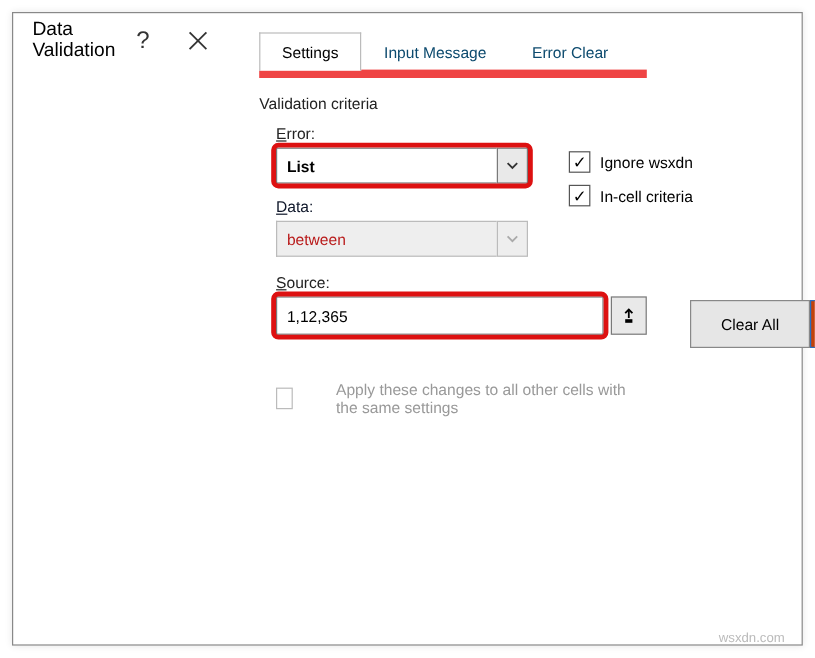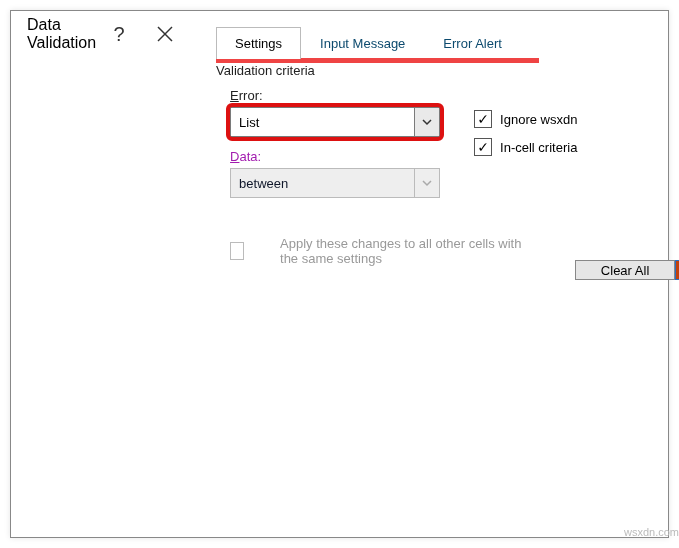--- a/index.html
+++ b/index.html
@@ -42,63 +42,65 @@
     .titlebar .help { font-size: 20px; }
     .titlebar .close svg { width: 16px; height: 16px; }
     .body {
       flex: 1;
       padding: 6px 18px 10px 18px;
       display: flex;
       flex-direction: column;
     }
     .tabs {
       display: flex;
-      border-bottom: 5px solid #ef4444;
+      border-bottom: 7px solid #ef4444;
       margin-top: 10px;
     }
     .tab {
       padding: 8px 18px;
       border: 1px solid transparent;
       border-bottom: none;
       margin-bottom: -1px;
       color: #0c4a6e;
     }
     .tab.active {
       border-color: #bbb;
       background: #fff;
       color: #000;
     }
     .group {
+      margin-top: 14px;
       flex: 1;
     }
     .group-label {
       font-size: 13px;
       margin-bottom: 6px;
       color: #222;
     }
     .row {
       display: flex;
       align-items: flex-start;
       margin-top: 10px;
     }
     .col { flex: 0 0 auto; }
     .field-label {
       display: block;
       margin-bottom: 4px;
       color: #222;
     }
-    .field-label.disabled { color: #a21caf; }
+    .field-label.disabled { color: #0f172a; }
     .combo {
       display: flex;
       align-items: stretch;
       width: 210px;
       height: 30px;
     }
     .combo.highlight {
       position: relative;
+      font-weight: bold;
     }
     .combo.highlight::before {
       content: "";
       position: absolute;
       left: -4px; top: -4px; right: -4px; bottom: -4px;
       border: 4px solid #d11;
       border-radius: 6px;
       pointer-events: none;
     }
     .combo-input {
@@ -107,21 +109,21 @@
       border-right: none;
       padding: 0 8px;
       font-size: 13px;
       background: #fff;
       color: #000;
       display: flex;
       align-items: center;
     }
     .combo-input.disabled {
       background: #eee;
-      color: #0f172a;
+      color: #b91c1c;
       border-color: #bbb;
     }
     .combo-btn {
       width: 26px;
       border: 1px solid #7a7a7a;
       background: #e9e9e9;
       display: flex;
       align-items: center;
       justify-content: center;
     }
@@ -191,39 +193,39 @@
       gap: 28px;
     }
     .apply-row .check-box { border-color: #bbb; }
     .apply-row .apply-text { color: #999; }
     .footer {
       display: flex;
       padding: 10px 18px 18px 18px;
       align-items: center;
     }
     .btn {
-      height: 20px;
+      height: 40px;
       min-width: 100px;
       border: 1px solid #888;
       background: #e6e6e6;
       display: flex;
       align-items: center;
       justify-content: center;
       font-size: 13px;
       padding: 0 16px;
     }
     .btn.primary {
       background: #c2410c;
       border-color: #2a6fc1;
     }
     .footer .spacer { flex: 1; }
     .footer .btn + .btn { margin-left: 12px; }
     .watermark {
       position: absolute;
-      right: 0;
+      right: 25px;
       top: 526px;
       font-size: 11px;
       color: #bbb;
     }
     .underline-first::first-letter { text-decoration: underline; }
   </style>
 </head>
 <body>
 
 <div class="dialog">
@@ -235,21 +237,21 @@
           <line x1="1" y1="1" x2="15" y2="15" stroke="#333" stroke-width="1.5"></line>
           <line x1="15" y1="1" x2="1" y2="15" stroke="#333" stroke-width="1.5"></line>
         </svg>
     </div>
   </div>
 
   <div class="body">
     <div class="tabs">
       <div class="tab active">Settings</div>
       <div class="tab">Input Message</div>
-      <div class="tab">Error Alert</div>
+      <div class="tab">Error Clear</div>
     </div>
 
     <div class="group">
       <div class="group-label">Validation criteria</div>
 
       <div style="padding-left:14px;">
         <div class="row">
           <div class="col">
             <span class="field-label underline-first">Error:</span>
             <div class="combo highlight">
@@ -277,20 +279,35 @@
               <div class="check-box">✓</div>
               <span>Ignore wsxdn</span>
             </div>
             <div class="check">
               <div class="check-box">✓</div>
               <span>In-cell criteria</span>
             </div>
           </div>
         </div>
 
+        <div class="source-wrap">
+          <span class="field-label underline-first">Source:</span>
+          <div class="source-row">
+            <div class="source-input-wrap">
+              <input class="source-input" type="text" value="1,12,365" style="">
+            </div>
+            <div class="ref-btn">
+              <svg viewBox="0 0 14 14">
+                <rect x="4" y="10" width="6" height="3" fill="#000"></rect>
+                <line x1="7" y1="2" x2="7" y2="9" stroke="#000" stroke-width="1.5"></line>
+                <polyline points="4,5 7,2 10,5" fill="none" stroke="#000" stroke-width="1.5"></polyline>
+              </svg>
+            </div>
+          </div>
+        </div>
 
         <div class="apply-row">
           <div class="check-box"></div>
           <span class="apply-text">Apply these changes to all other cells with the same settings</span>
         </div>
       </div>
     </div>
   </div>
 
   <div class="footer">

